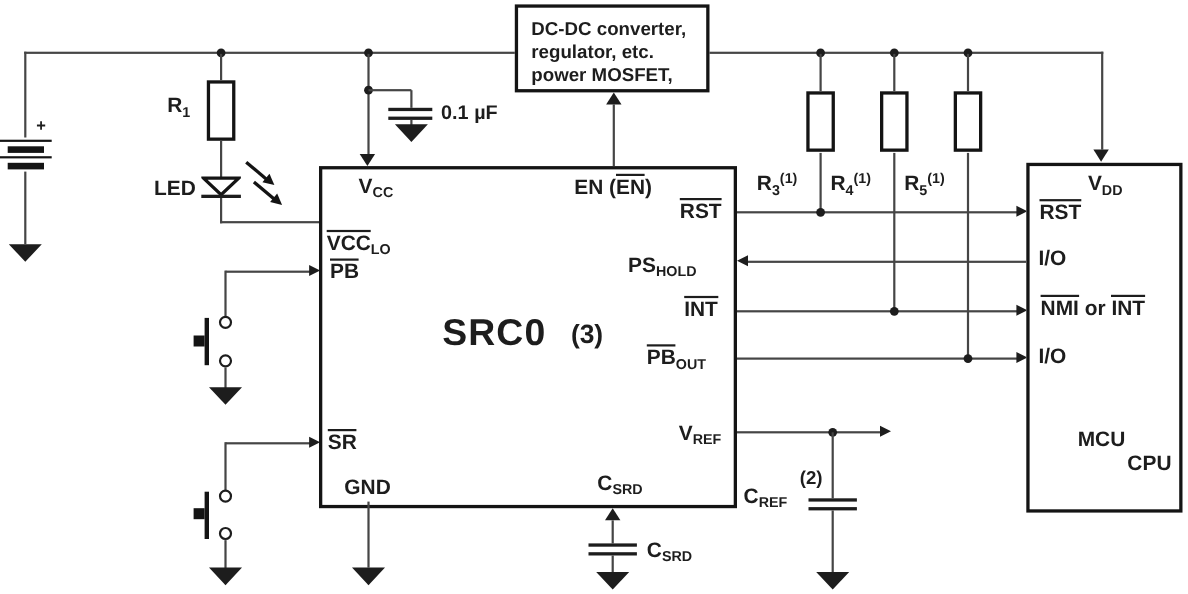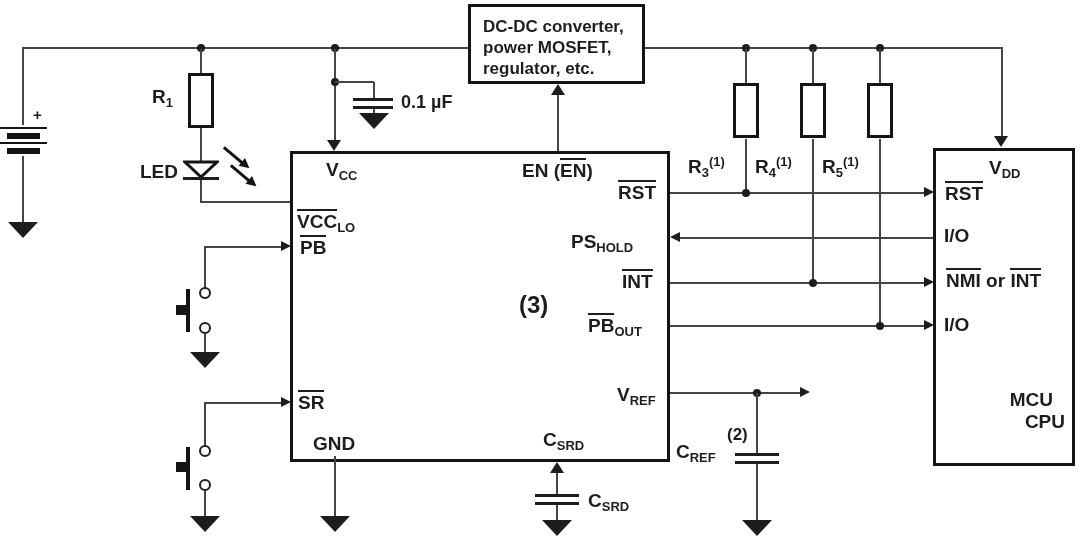--- a/index.html
+++ b/index.html
@@ -102,40 +102,41 @@
   <div class="ar r" style="left:281px;top:397px;"></div>
   <div class="wv" style="left:204px;top:402px;height:44px;"></div>
   <div class="circ" style="left:199px;top:445px;"></div>
   <div class="circ" style="left:199px;top:479px;"></div>
   <div class="btnbar" style="left:186px;top:447px;height:43px;"></div>
   <div class="btnstub" style="left:176px;top:462px;"></div>
   <div class="wv" style="left:204px;top:491px;height:26px;"></div>
   <div class="gnd" style="left:190px;top:516px;"></div>
 
   <div class="box" style="left:290px;top:151px;width:374px;height:305px;"></div>
+  <div class="title" style="left:402px;top:284px;"><span>SRC0</span></div>
   <div class="note" style="left:519px;top:291px;"><span>(3)</span></div>
 
   <div class="lbl" style="left:326px;top:159px;"><span>V</span><span class="sb">CC</span></div>
   <div class="lbl" style="left:297px;top:209px;"><span class="ov">VCC</span><span class="sb">LO</span></div>
   <div class="lbl" style="left:300px;top:235px;"><span class="ov">PB</span></div>
   <div class="lbl" style="left:298px;top:390px;"><span class="ov">SR</span></div>
   <div class="lbl" style="left:313px;top:433px;"><span>GND</span></div>
   <div class="lbl" style="left:522px;top:158px;"><span>EN (</span><span class="ov">EN</span><span>)</span></div>
   <div class="lbl" style="left:618px;top:180px;"><span class="ov">RST</span></div>
   <div class="lbl" style="left:571px;top:231px;"><span>PS</span><span class="sb">HOLD</span></div>
   <div class="lbl" style="left:622px;top:269px;"><span class="ov">INT</span></div>
   <div class="lbl" style="left:588px;top:313px;"><span class="ov">PB</span><span class="sb">OUT</span></div>
   <div class="lbl" style="left:617px;top:384px;"><span>V</span><span class="sb">REF</span></div>
   <div class="lbl" style="left:543px;top:429px;"><span>C</span><span class="sb">SRD</span></div>
 
   <div class="box" style="left:468px;top:4px;width:171px;height:74px;">
     <div class="dcdc-text">
       <div>DC-DC converter,</div>
+      <div>regulator, etc.</div>
       <div>power MOSFET,</div>
-      <div>regulator, etc.</div>
     </div>
   </div>
 
   <div class="wv" style="left:557px;top:95px;height:56px;"></div>
   <div class="ar u" style="left:551px;top:84px;"></div>
 
   <div class="dot" style="left:742px;top:44px;"></div>
   <div class="wv" style="left:745px;top:49px;height:34px;"></div>
   <div class="res" style="left:733px;top:83px;"></div>
   <div class="wv" style="left:745px;top:139px;height:54px;"></div>
@@ -191,16 +192,16 @@
   <div class="gnd" style="left:320px;top:516px;"></div>
 
   <div class="box" style="left:933px;top:148px;width:136px;height:312px;"></div>
   <div class="wv" style="left:1001px;top:47px;height:89px;"></div>
   <div class="ar d" style="left:994px;top:136px;"></div>
   <div class="lbl" style="left:989px;top:157px;"><span>V</span><span class="sb">DD</span></div>
   <div class="lbl" style="left:945px;top:181px;"><span class="ov">RST</span></div>
   <div class="lbl" style="left:944px;top:225px;"><span>I/O</span></div>
   <div class="lbl" style="left:946px;top:268px;"><span class="ov">NMI</span><span style="white-space:pre;"> or </span><span class="ov">INT</span></div>
   <div class="lbl" style="left:944px;top:314px;"><span>I/O</span></div>
-  <div class="lbl ralign" style="left:998px;top:389px;width:55px;"><span>MCU</span></div>
+  <div class="lbl ralign" style="left:968px;top:389px;width:55px;"><span>MCU</span></div>
   <div class="lbl ralign" style="left:1010px;top:411px;width:55px;"><span>CPU</span></div>
 
 </div>
 
 </body></html>

